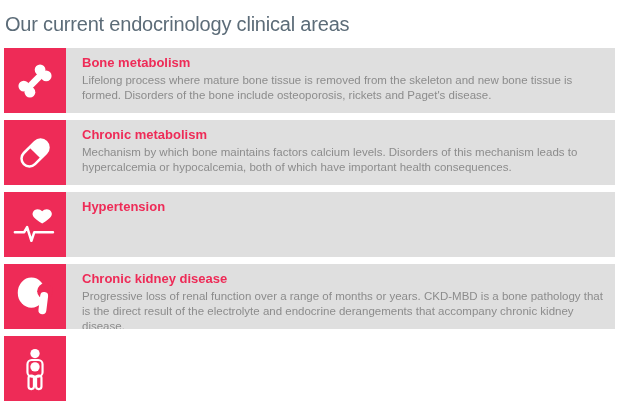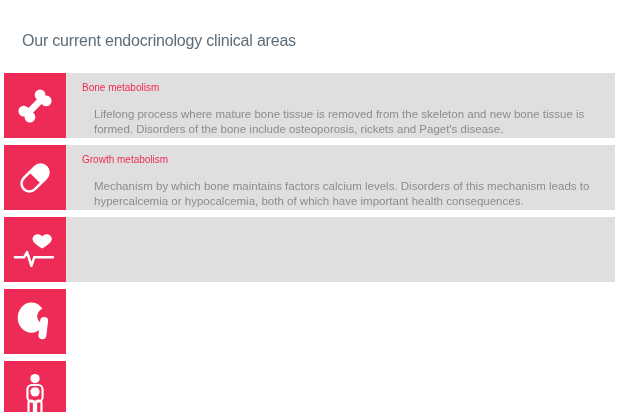--- a/index.html
+++ b/index.html
@@ -9,23 +9,23 @@
   }
   .page {
     position: relative;
     width: 621px;
     height: 412px;
     background: #ffffff;
     overflow: hidden;
     font-family: "Liberation Sans", sans-serif;
   }
   .page-title {
-    margin: 17px;
+    margin: 0;
     padding: 9px 0 0 5px;
-    font-size: 16px;
+    font-size: 20px;
     font-weight: 300;
     letter-spacing: -0.2px;
     color: #5c6c78;
     line-height: 30px;
   }
   .rows {
     margin-top: 9px;
   }
   .row {
     display: flex;
@@ -43,27 +43,27 @@
   }
   .row-content {
     flex: 1;
     background: #dfdfdf;
     box-sizing: border-box;
     padding: 8px 12px 0 16px;
     overflow: hidden;
   }
   .row-heading {
     margin: 0 0 3px 0;
-    font-size: 10px;
-    font-weight: normal;
+    font-size: 13px;
+    font-weight: bold;
     color: #ee2b57;
     line-height: 14px;
   }
   .row-body {
-    margin: 12px;
+    margin: 0;
     font-size: 11.5px;
     line-height: 15px;
     color: #8c8c8c;
   }
   svg.glyph { display: block; }
 </style>
 </head>
 <body>
 
 <div class="page">
@@ -93,43 +93,48 @@
     <div class="row">
       <div class="icon-box">
         <svg class="glyph" width="46" height="46" viewBox="0 0 64 64">
           <g transform="rotate(-45 32 32)">
             <rect x="10" y="21" width="44" height="22" rx="11" fill="none" stroke="#ffffff" stroke-width="3.5"></rect>
             <path d="M32 21 h11 a11 11 0 0 1 0 22 h-11 z" fill="#ffffff"></path>
           </g>
         </svg>
       </div>
       <div class="row-content">
-        <h2 class="row-heading">Growth metabolism</h2>
+        <h2 class="row-heading">Chronic metabolism</h2>
         <p class="row-body">Mechanism by which bone maintains factors calcium levels. Disorders of this mechanism leads to hypercalcemia or hypocalcemia, both of which have important health consequences.</p>
       </div>
     </div>
 
     <div class="row">
       <div class="icon-box">
         <svg class="glyph" width="46" height="46" viewBox="0 0 64 64">
           <path d="M42 13 c-3.5 -4.5 -11 -4 -13 1.5 c-1.6 4.2 1.2 8 13 15.5 c11.8 -7.5 14.6 -11.3 13 -15.5 c-2 -5.5 -9.5 -6 -13 -1.5 z" fill="#ffffff"></path>
           <polyline points="4,42 17,42 21,35 27,54 31,42 57,42" fill="none" stroke="#ffffff" stroke-width="3.5" stroke-linecap="round" stroke-linejoin="round"></polyline>
         </svg>
       </div>
       <div class="row-content">
+        <h2 class="row-heading">Hypertension</h2>
       </div>
     </div>
 
     <div class="row">
       <div class="icon-box">
         <svg class="glyph" width="46" height="46" viewBox="0 0 64 64">
           <ellipse cx="27" cy="26" rx="19" ry="21" fill="#ffffff"></ellipse>
           <circle cx="46" cy="24" r="11" fill="#ee2b57"></circle>
           <rect x="38" y="25" width="11" height="31" rx="5.5" fill="#ffffff" transform="rotate(7 43.5 40.5)"></rect>
         </svg>
+      </div>
+      <div class="row-content">
+        <h2 class="row-heading">Chronic kidney disease</h2>
+        <p class="row-body">Progressive loss of renal function over a range of months or years. CKD-MBD is a bone pathology that is the direct result of the electrolyte and endocrine derangements that accompany chronic kidney disease.</p>
       </div>
     </div>
 
     <div class="row">
       <div class="icon-box">
         <svg class="glyph" width="46" height="46" viewBox="0 0 64 64">
           <circle cx="32" cy="10.5" r="6.5" fill="#ffffff"></circle>
           <rect x="21.5" y="19.5" width="21" height="23" rx="6" fill="none" stroke="#ffffff" stroke-width="3"></rect>
           <circle cx="32" cy="29" r="6.5" fill="#ffffff"></circle>
           <rect x="23" y="41" width="7.5" height="19" rx="3.5" fill="none" stroke="#ffffff" stroke-width="3"></rect>

